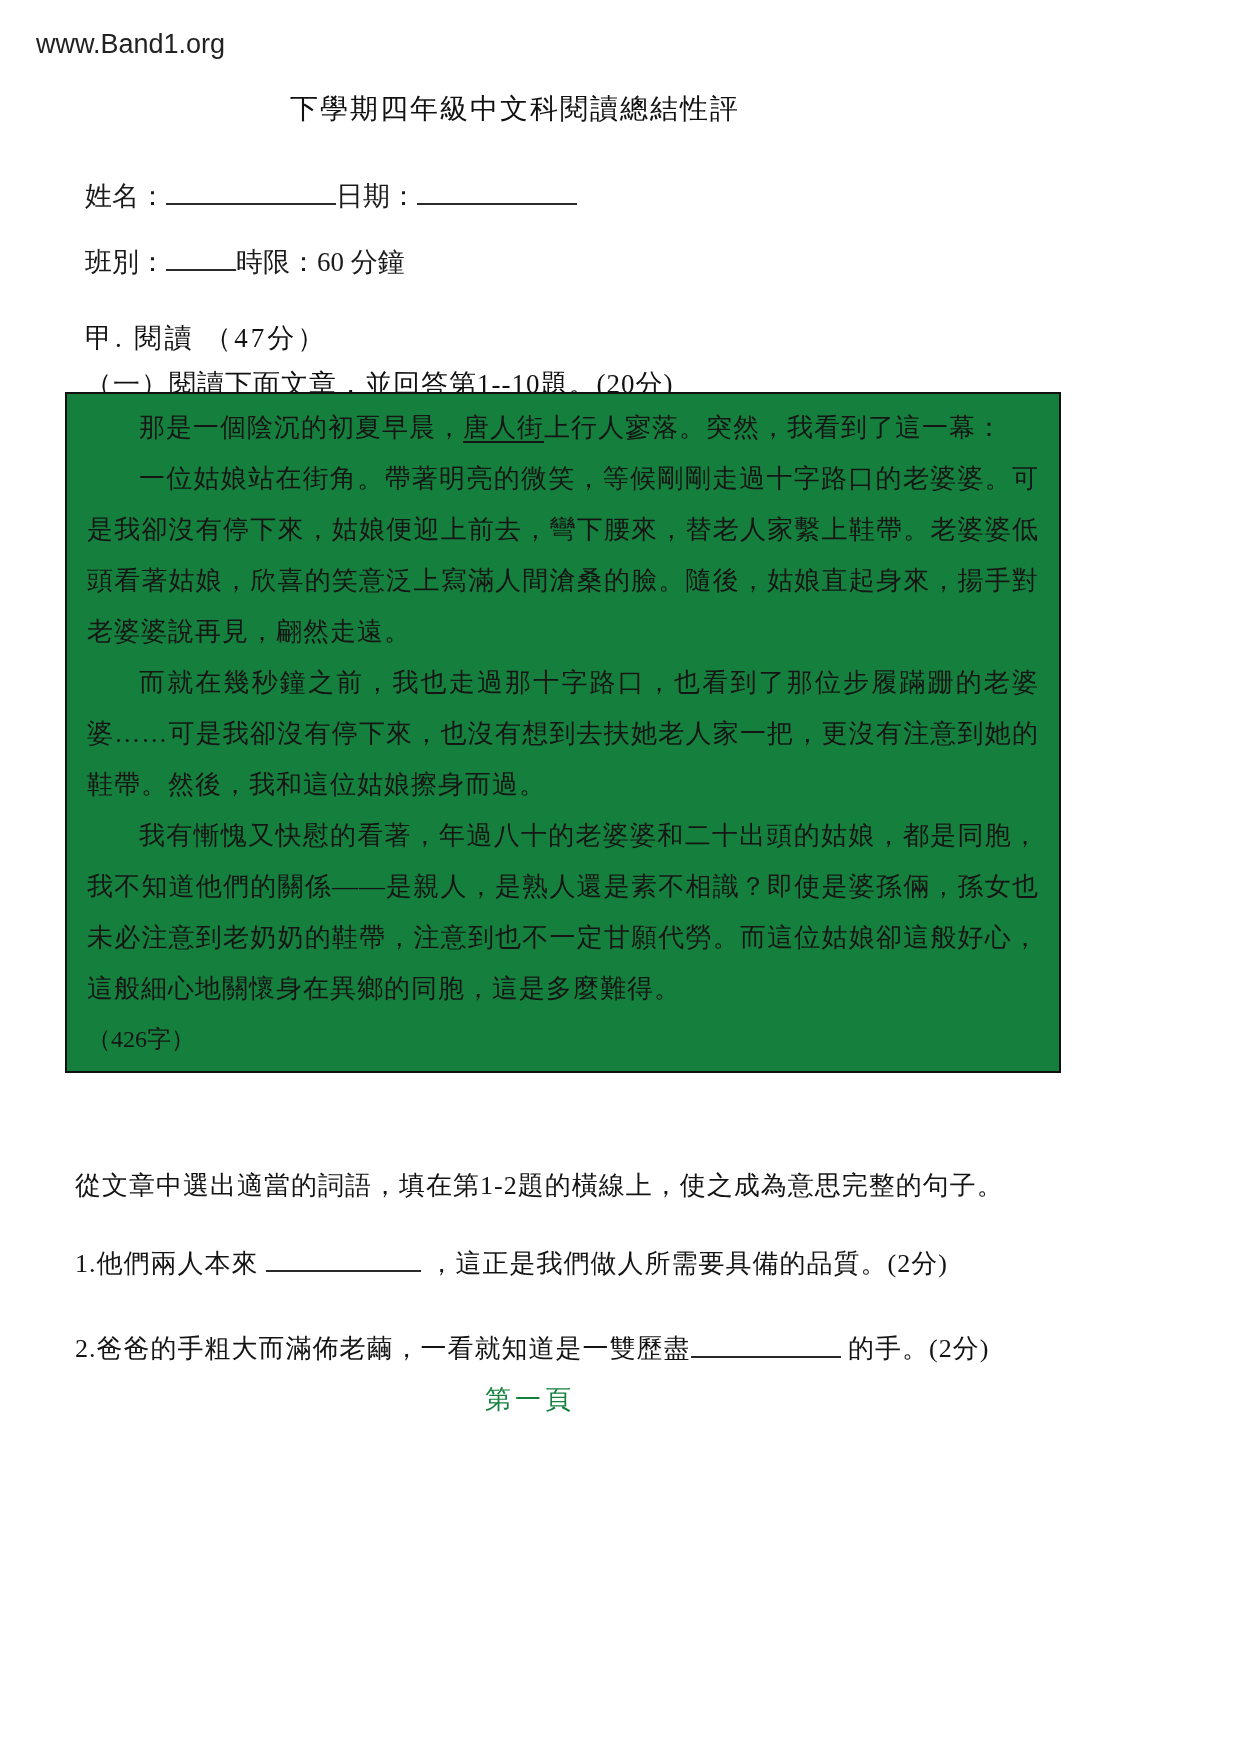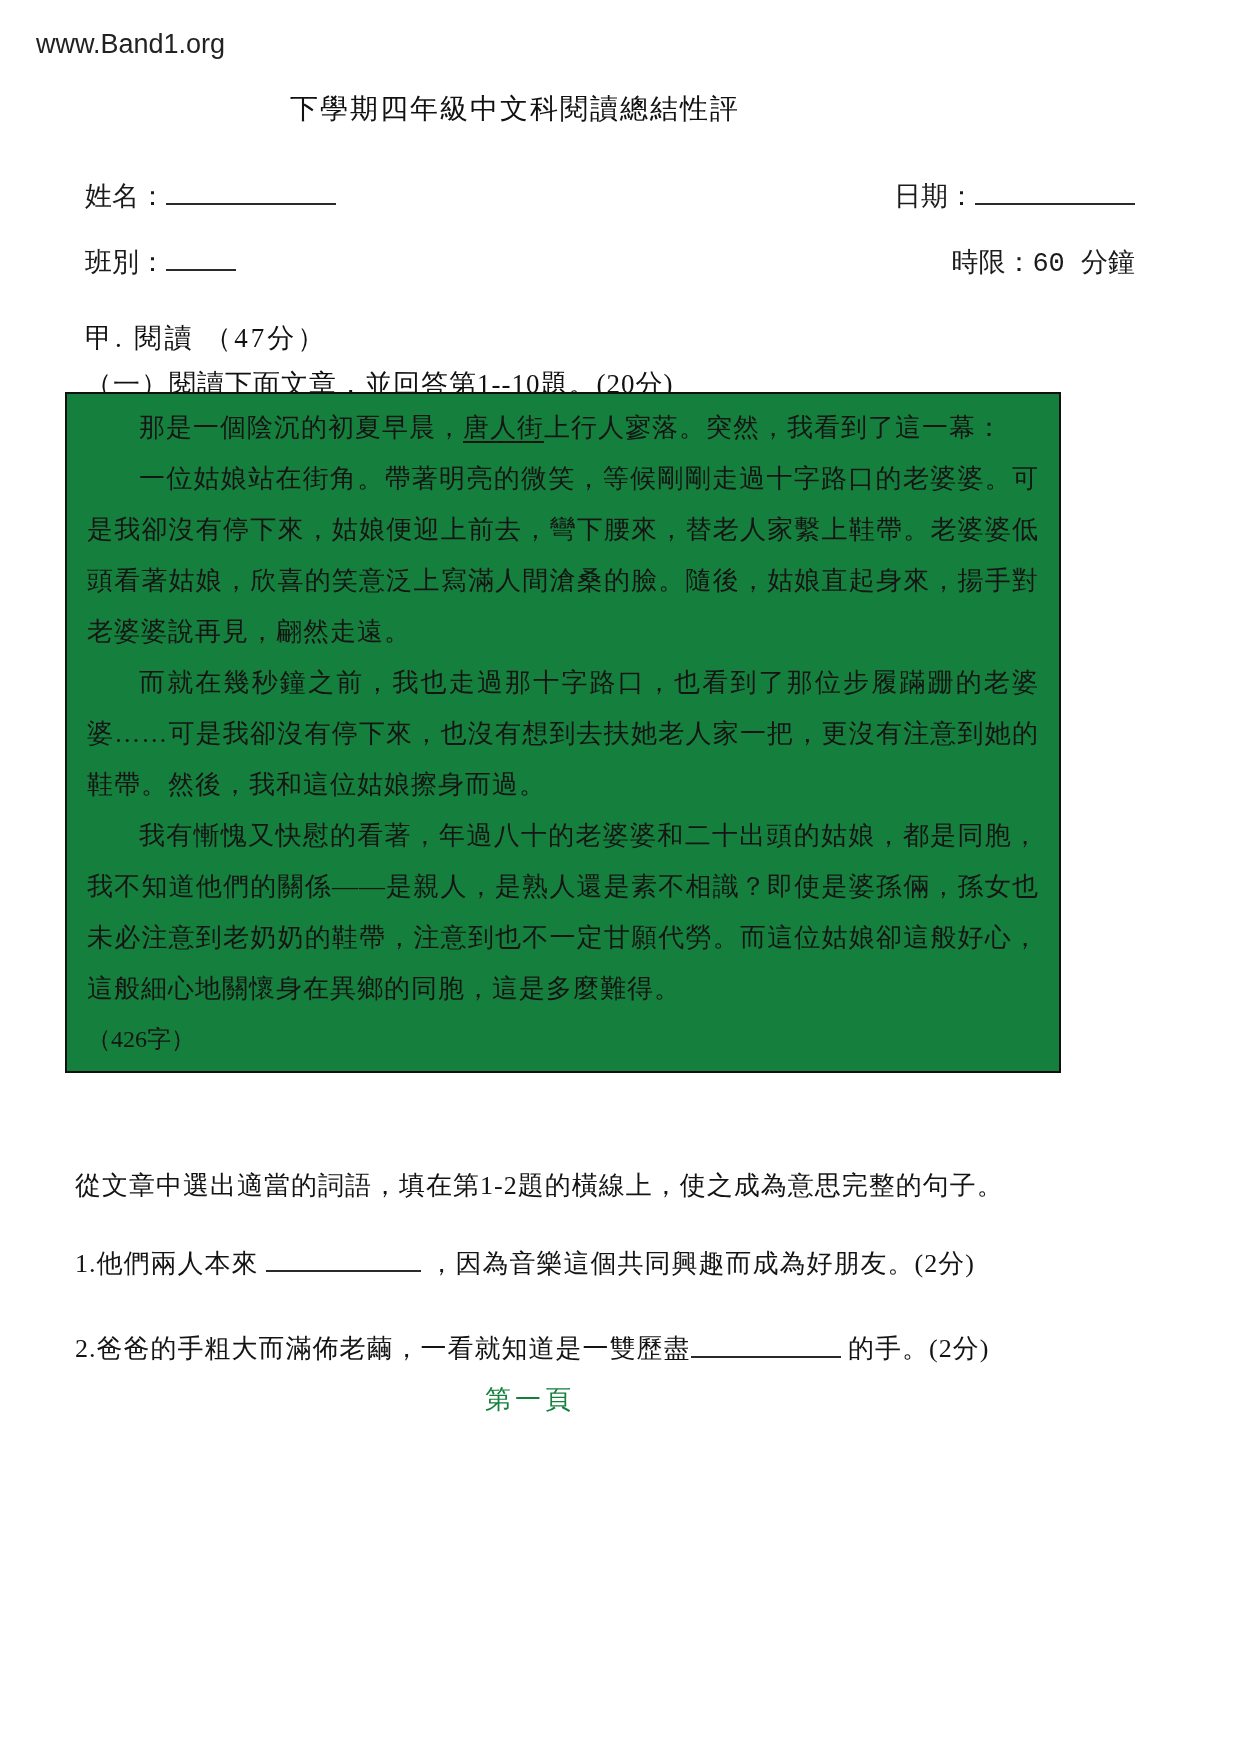--- a/index.html
+++ b/index.html
@@ -18,21 +18,21 @@
   }
   .title-row{
     position:absolute;top:90px;left:0;width:1030px;
     text-align:center;
     font-size:28px;letter-spacing:2px;color:#111;
   }
   .form-area{
     position:absolute;top:175px;left:85px;width:1050px;
     font-size:27px;
   }
-  .form-row{display:flex;justify-content:space-between;margin-bottom:26px;align-items:baseline;font-family:Liberation Mono, monospace;}
+  .form-row{display:flex;margin-bottom:26px;align-items:baseline;}
   .form-left,.form-right{display:flex;align-items:baseline;}
   .blank{
     display:inline-block;
     border-bottom:2px solid #2a2a2a;
     height:1.05em;
     vertical-align:baseline;
   }
   .w170{width:170px;} .w160{width:160px;} .w70{width:70px;}
   .w150{width:150px;} .w155{width:155px;}
   .section-block{
@@ -113,20 +113,20 @@
   <p><span>那是一個陰沉的初夏早晨，</span><span class="underlined">唐人街</span><span>上行人寥落。突然，我看到了這一幕：</span></p>
   <p>一位姑娘站在街角。帶著明亮的微笑，等候剛剛走過十字路口的老婆婆。可是我卻沒有停下來，姑娘便迎上前去，彎下腰來，替老人家繫上鞋帶。老婆婆低頭看著姑娘，欣喜的笑意泛上寫滿人間滄桑的臉。隨後，姑娘直起身來，揚手對老婆婆說再見，翩然走遠。</p>
   <p>而就在幾秒鐘之前，我也走過那十字路口，也看到了那位步履蹣跚的老婆婆……可是我卻沒有停下來，也沒有想到去扶她老人家一把，更沒有注意到她的鞋帶。然後，我和這位姑娘擦身而過。</p>
   <p>我有慚愧又快慰的看著，年過八十的老婆婆和二十出頭的姑娘，都是同胞，我不知道他們的關係——是親人，是熟人還是素不相識？即使是婆孫倆，孫女也未必注意到老奶奶的鞋帶，注意到也不一定甘願代勞。而這位姑娘卻這般好心，這般細心地關懷身在異鄉的同胞，這是多麼難得。</p>
   <div class="word-count">（426字）</div>
 </div>
 
 <div class="after-box">
   <p class="q-instruction">從文章中選出適當的詞語，填在第1-2題的橫線上，使之成為意思完整的句子。</p>
   <div class="question">
-    <span>1.他們兩人本來</span> <span class="blank w155"></span> <span>，因為音樂這個共同興趣而成為好朋友。(2分)</span>
+    <span>1.他們兩人本來</span> <span class="blank w155"></span> <span>，這正是我們做人所需要具備的品質。(2分)</span>
   </div>
   <div class="question">
     <span>2.爸爸的手粗大而滿佈老繭，一看就知道是一雙歷盡</span><span class="blank w150"></span> <span>的手。(2分)</span>
   </div>
 </div>
 
 <div class="footer">第一頁</div>
 
 </body></html>

